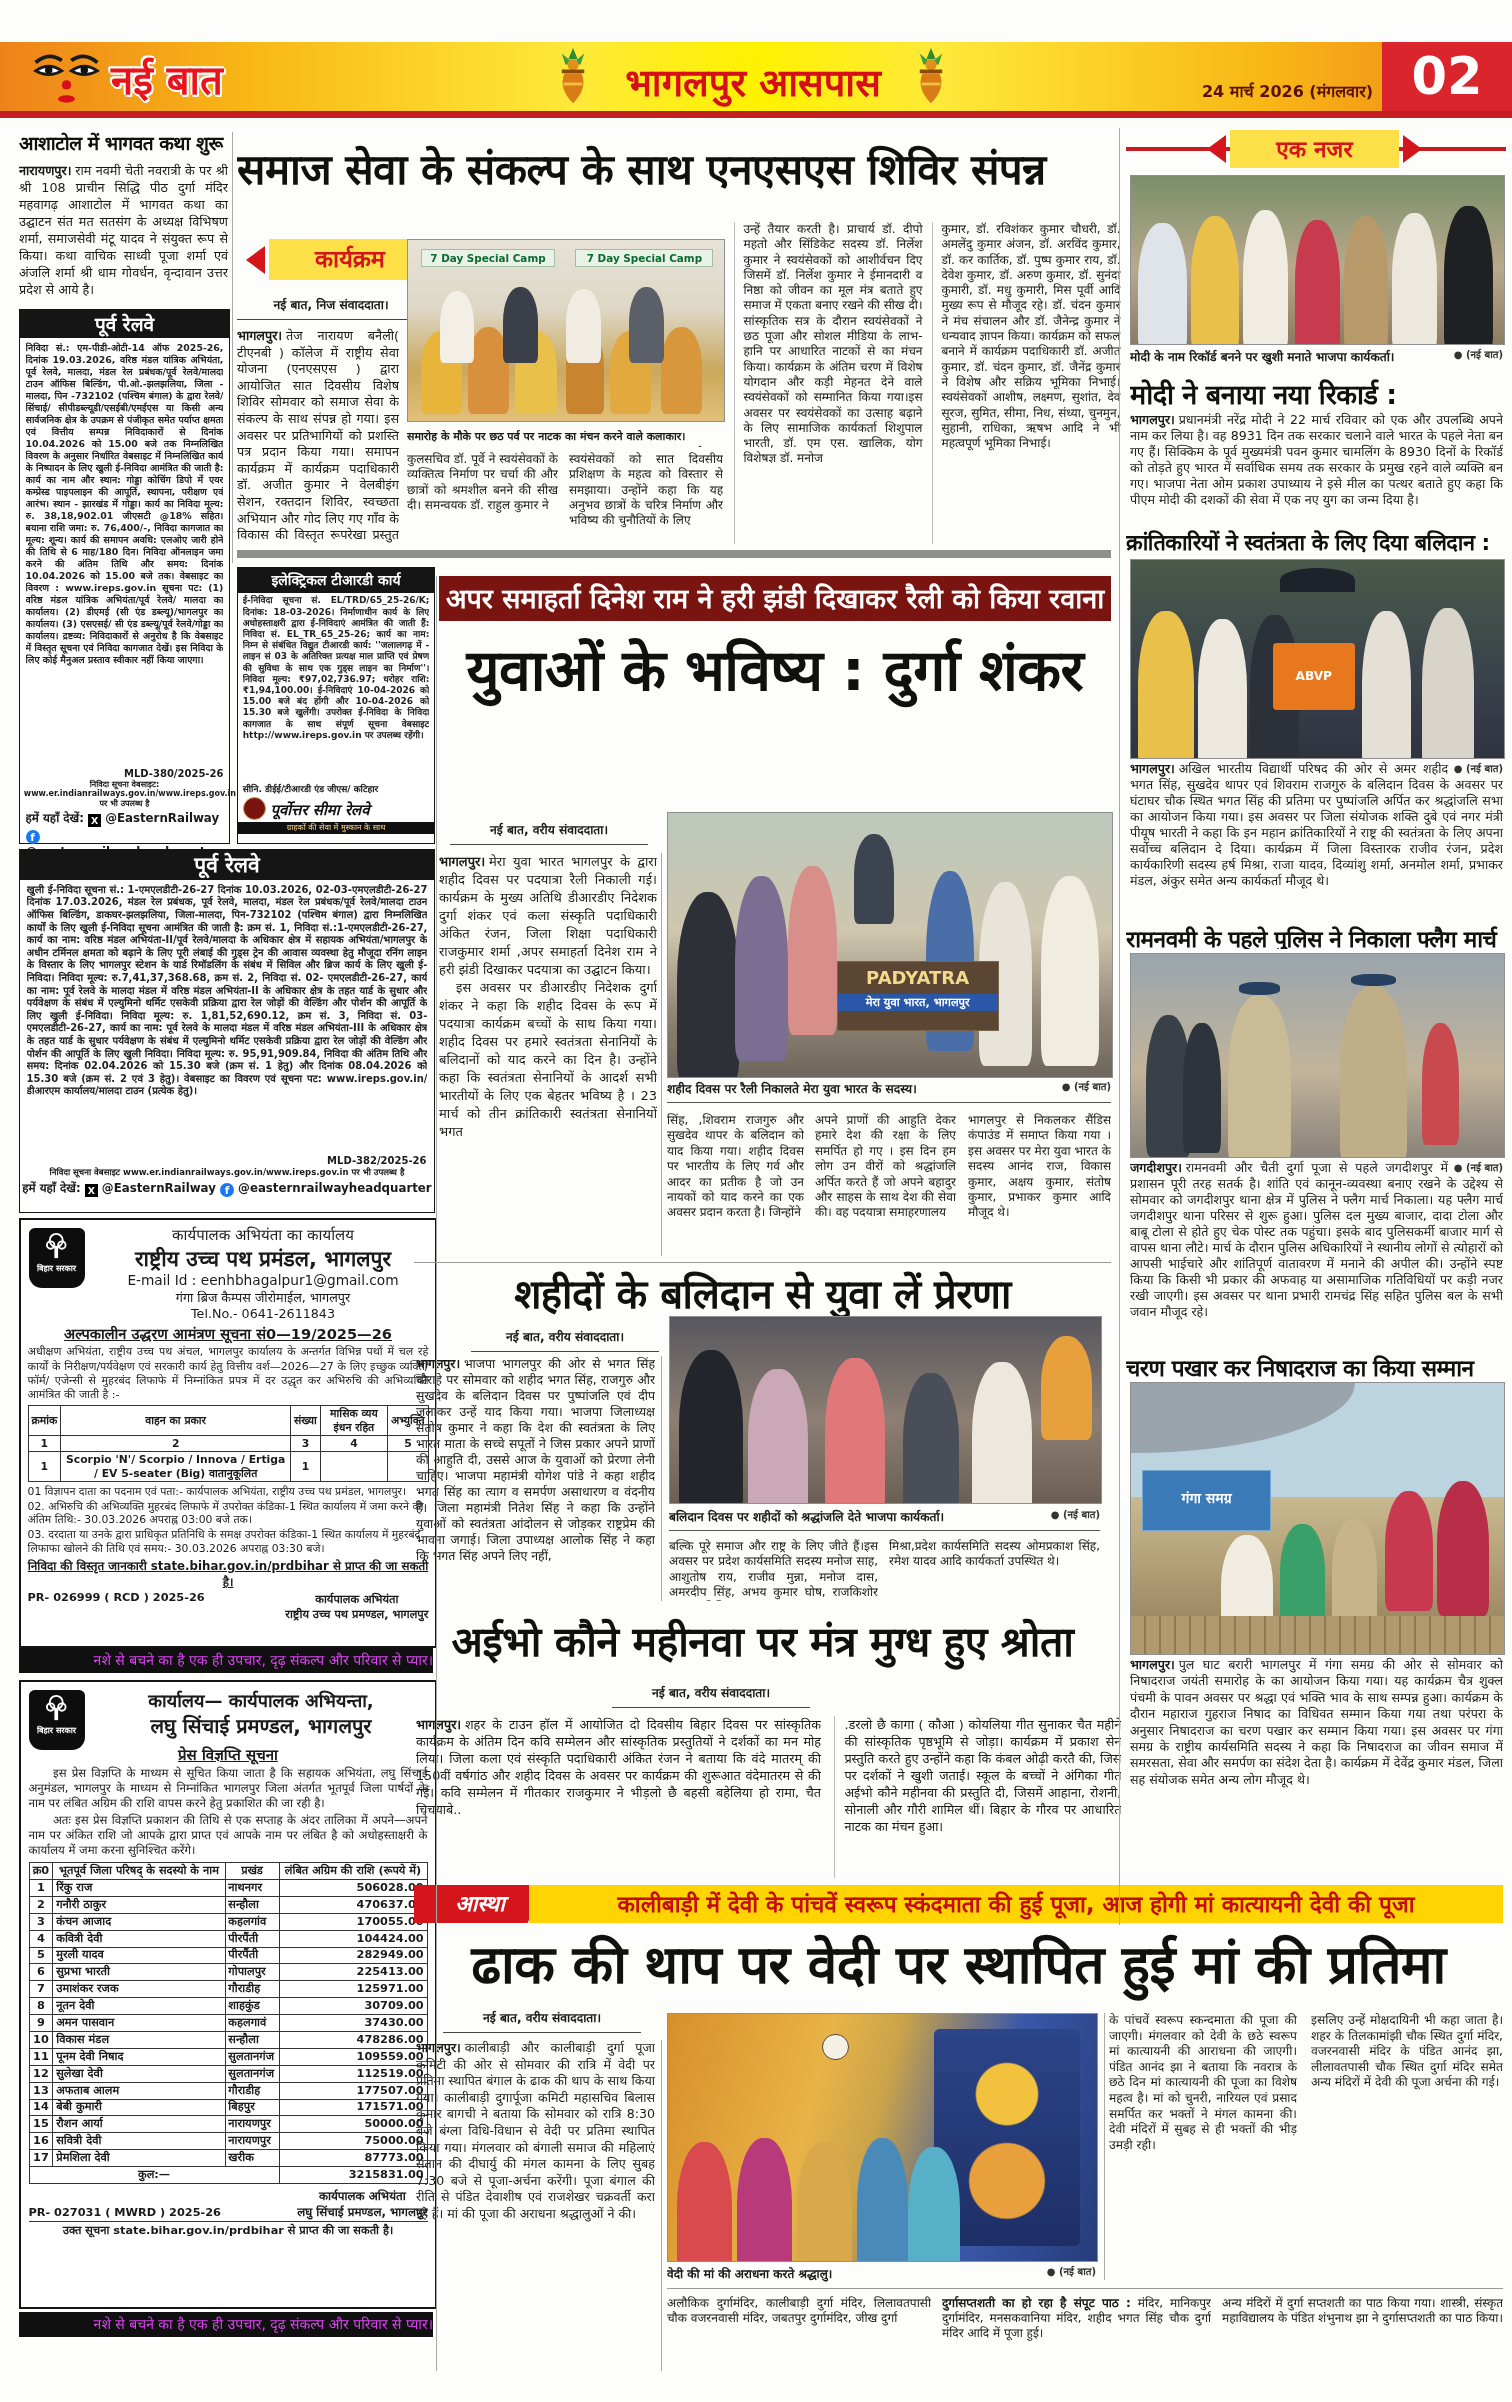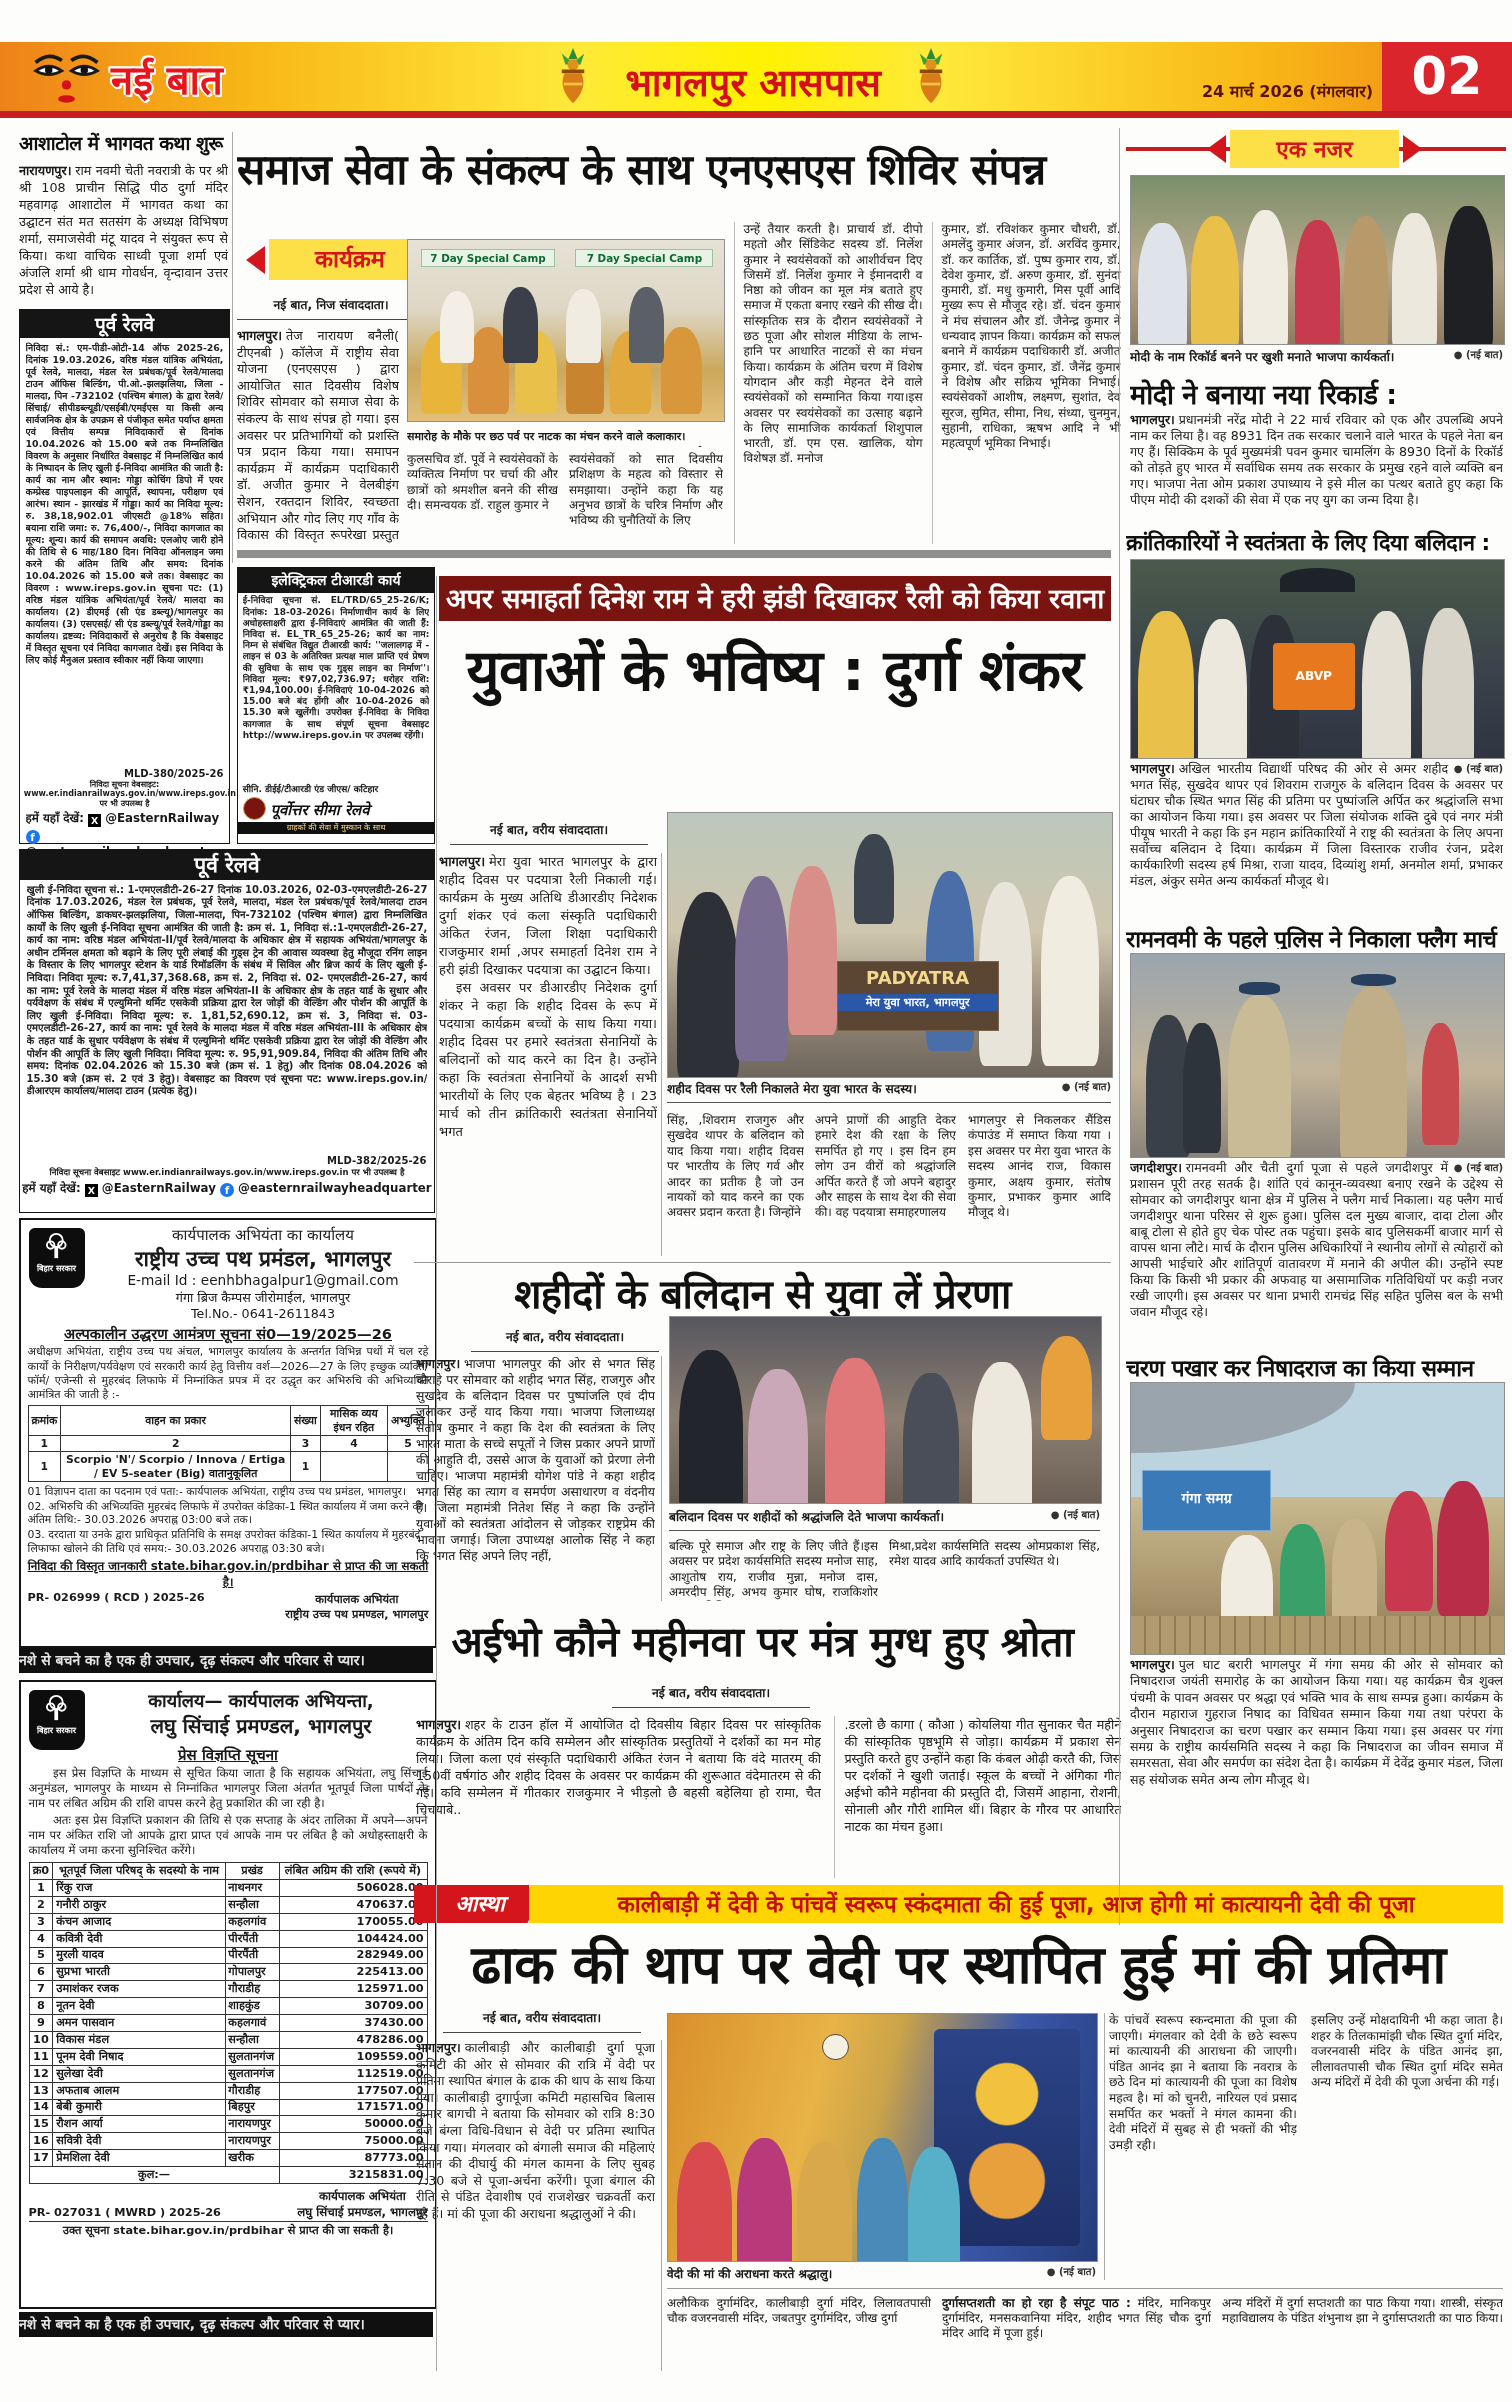--- a/index.html
+++ b/index.html
@@ -24,21 +24,21 @@
   .tbox{position:absolute;border:1.9px solid #151515;background:#fff;}
   .tbox-h{background:#151515;color:#fff;font-weight:bold;text-align:center;}
   .tender{font-weight:bold;text-align:justify;color:#222;}
   .badge{position:absolute;background:#fde047;color:#d4151c;font-weight:bold;text-align:center;}
   .badge:before,.badge:after{content:"";position:absolute;top:50%;transform:translateY(-50%);
      border-top:14px solid transparent;border-bottom:14px solid transparent;}
   .badge:before{left:-22.6px;border-right:19px solid #d4151c;}
   .badge:after{right:-22.6px;border-left:19px solid #d4151c;}
   table.grid{border-collapse:collapse;width:100%;}
   table.grid th,table.grid td{border:0.9px solid #333;padding:0.9px 2.8px;line-height:1.25;}
-  .blackbar{position:absolute;background:#101010;color:#e5e5e5;font-weight:bold;text-align:left;}
+  .blackbar{position:absolute;background:#101010;color:#d946ef;font-weight:normal;text-align:right;}
   .xicon{display:inline-block;width:13px;height:13px;background:#000;color:#fff;font-size:9.4px;
          line-height:13px;text-align:center;font-weight:bold;vertical-align:-1.9px;}
   .fbicon{display:inline-block;width:14px;height:14px;background:#1877f2;color:#fff;border-radius:50%;
           font-size:10.4px;line-height:14px;text-align:center;font-weight:bold;vertical-align:-1.9px;}
   .bihar-logo{position:absolute;width:56px;height:60px;background:#0d0d0d;border-radius:5.6px 5.6px 13px 13px;
               color:#fff;text-align:center;font-size:8px;font-weight:bold;}
   .kicker{position:absolute;background:#7a1410;color:#fff;font-weight:bold;text-align:center;}
   .aastha-label{position:absolute;background:#d4151c;color:#fff;font-weight:bold;font-style:italic;
                 text-align:center;clip-path:polygon(0 0,100% 0,86% 100%,0 100%);}
   .aastha-ribbon{position:absolute;background:#ffd400;color:#c40d12;font-weight:bold;text-align:center;}

